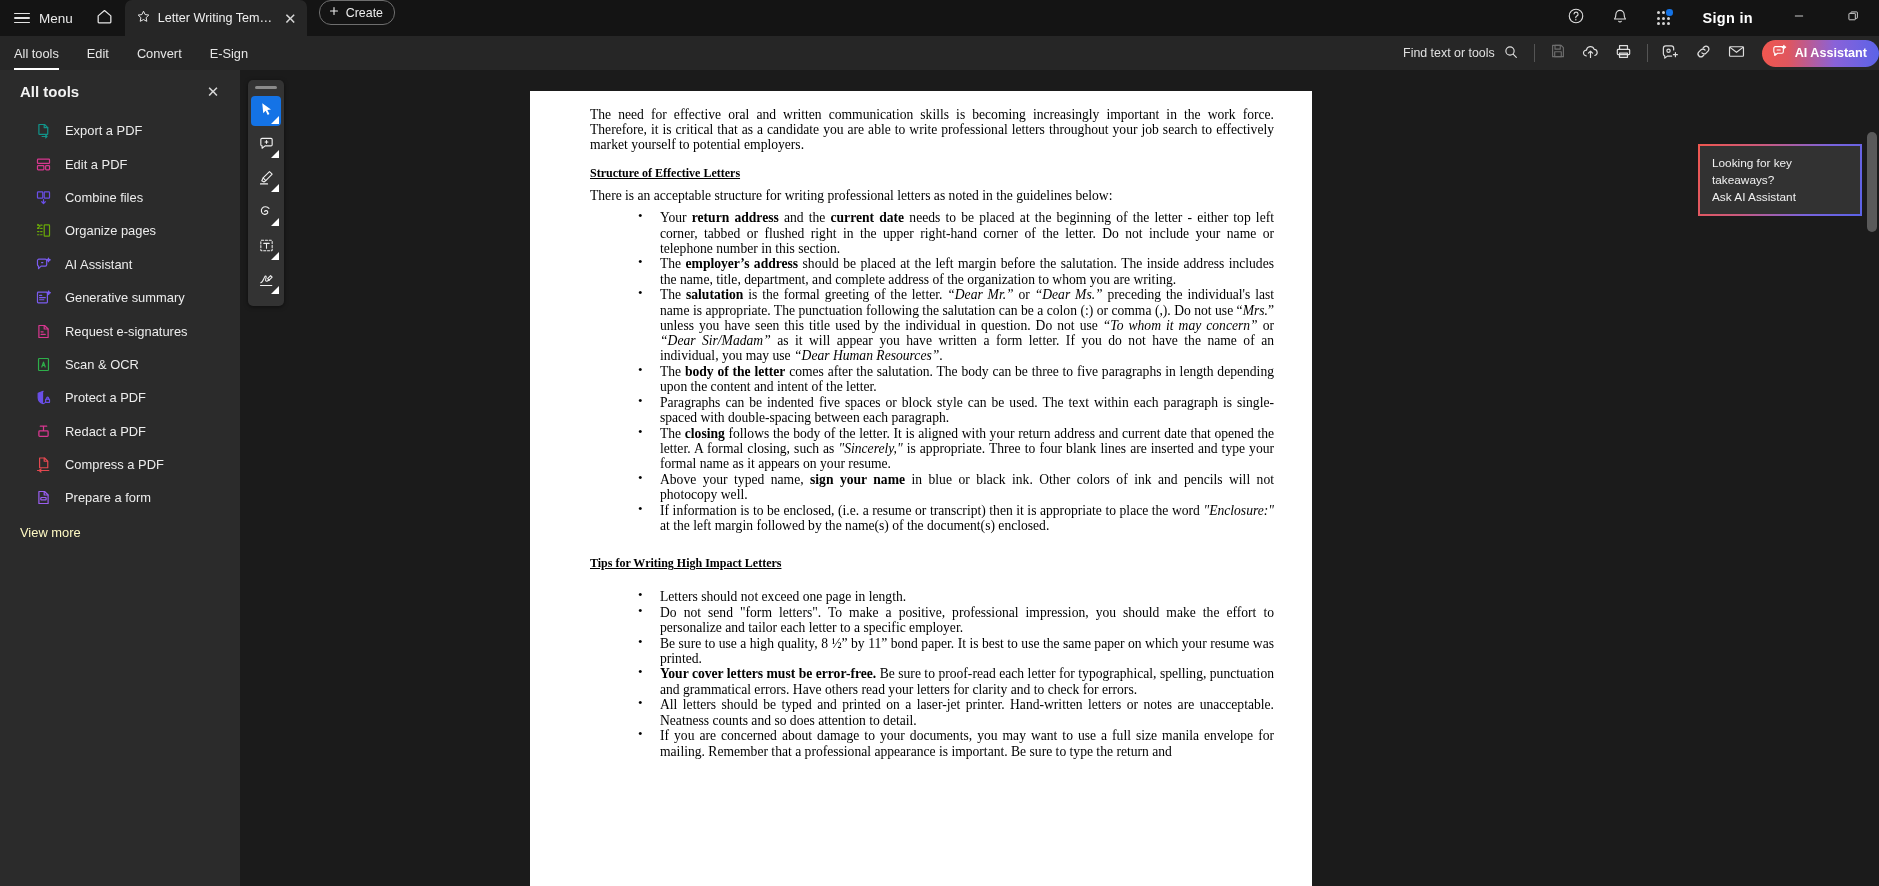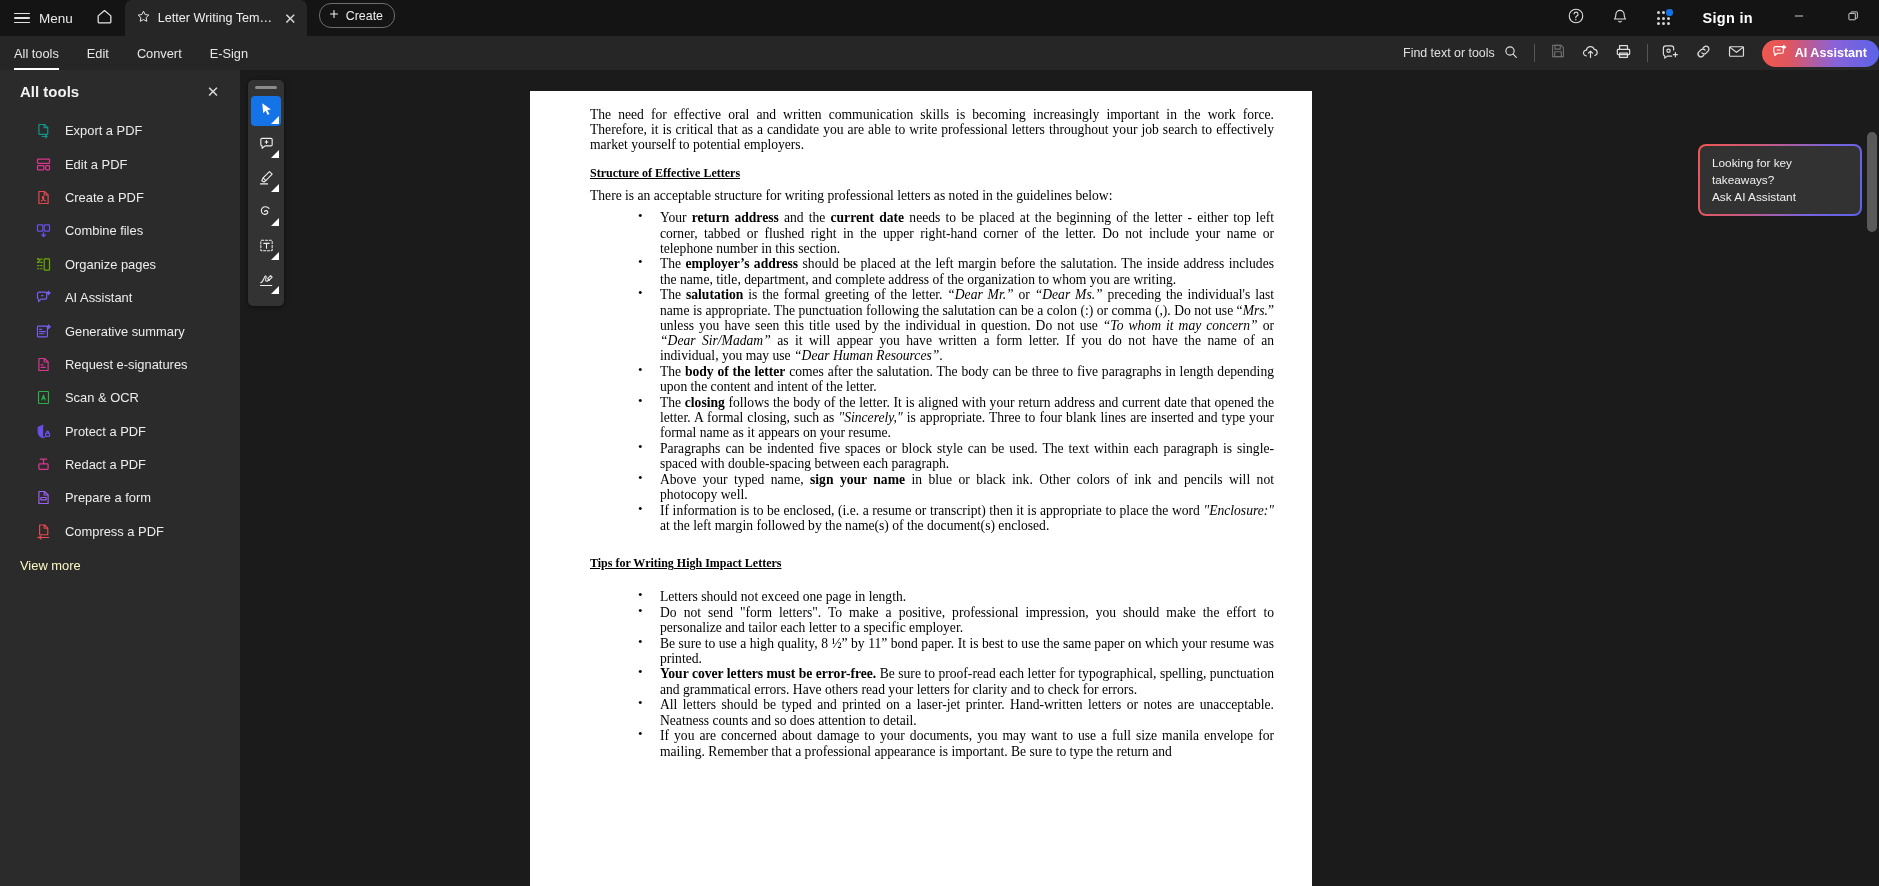--- a/index.html
+++ b/index.html
@@ -10,21 +10,21 @@
     overflow: hidden;
   }
   body { position: relative; }
 
   
   #titlebar {
     position: absolute; top: 0; left: 0; width: 1879px; height: 36px;
     background: #141414;
     display: flex; align-items: flex-end;
   }
-  .tb-left { display: flex; align-items: center; height: 36px; }
+  .tb-left { display: flex; align-items: flex-start; height: 36px; }
   .hamburger-btn {
     display: flex; align-items: center; gap: 9px;
     height: 36px; padding: 0 12px 0 14px;
     color: #e8e8e8; font-size: 13.5px;
     cursor: pointer;
   }
   .hamb-lines { display: flex; flex-direction: column; gap: 3px; width: 16px; }
   .hamb-lines i { display: block; height: 1.6px; background: #e3e3e3; border-radius: 1px; }
   .home-btn {
     width: 40px; height: 36px; display: flex; align-items: center; justify-content: center;
@@ -209,21 +209,21 @@
   #vscroll .thumb {
     position: absolute; top: 62px; left: 2px; width: 10px; height: 100px;
     background: #5a5a5a; border-radius: 5px; cursor: pointer;
   }
 
   
   #ai-callout {
     position: absolute; top: 74px; right: 17px; width: 164px;
     background: #323232;
     border: 2px solid transparent;
-    border-radius: 8px;
+    border-radius: 0;
     background-image: linear-gradient(#323232,#323232), linear-gradient(110deg,#f0574f 0%,#ca5a7e 35%,#7a64dd 70%,#5b63e8 100%);
     background-origin: border-box; background-clip: padding-box, border-box;
     padding: 9px 11px 9px 12px;
     color: #f0f0f0; font-size: 11.8px; line-height: 1.42;
     z-index: 30;
   }
 </style>
 </head>
 <body>
 
@@ -440,30 +440,20 @@
       <span class="sb-ico">
         <svg width="17" height="17" viewBox="0 0 24 24" fill="none" stroke="#d83790" stroke-width="1.7" stroke-linejoin="round">
           <rect x="3.5" y="4.5" width="17" height="6" rx="1"></rect>
             <rect x="3.5" y="13.5" width="9" height="6" rx="1"></rect>
             <rect x="15" y="13.5" width="5.5" height="6" rx="1"></rect>
         </svg>
       </span>
       <span class="sb-label">Edit a PDF</span>
     </div>
 
-    <div class="sb-item">
-      <span class="sb-ico">
-        <svg width="17" height="17" viewBox="0 0 24 24" fill="none" stroke="#e34850" stroke-width="1.7" stroke-linejoin="round" stroke-linecap="round">
-          <path d="M5.5 3.5h8L18.5 8.5v12h-13z"></path>
-            <path d="M13 3.5v5h5.3"></path>
-            <path d="M9 17c2.4-1.4 3.4-3.5 3.4-5.1 0-.9-.4-1.4-1-1.4-1.3 0-1.2 2.6.7 4.6 1 1.1 2 1.6 2.9 1.6"></path>
-        </svg>
-      </span>
-      <span class="sb-label">Create a PDF</span>
-    </div>
 
     <div class="sb-item">
       <span class="sb-ico">
         <svg width="17" height="17" viewBox="0 0 24 24" fill="none" stroke="#6a4fe8" stroke-width="1.7" stroke-linejoin="round" stroke-linecap="round">
           <rect x="3.5" y="4" width="7.5" height="9" rx="1"></rect>
             <rect x="13" y="4" width="7.5" height="9" rx="1"></rect>
           <path d="M12 15v5.5M9.5 18 12 20.7 14.5 18"></path>
         </svg>
       </span>
       <span class="sb-label">Combine files</span>
@@ -540,38 +530,38 @@
         <svg width="17" height="17" viewBox="0 0 24 24" fill="none" stroke="#d83790" stroke-width="1.8" stroke-linejoin="round" stroke-linecap="round">
           <path d="M7.5 4.5h9M12 4.5v6"></path>
           <rect x="5.5" y="11" width="13" height="8" rx="1.2"></rect>
         </svg>
       </span>
       <span class="sb-label">Redact a PDF</span>
     </div>
 
     <div class="sb-item">
       <span class="sb-ico">
+        <svg width="17" height="17" viewBox="0 0 24 24" fill="none" stroke="#e34850" stroke-width="1.7" stroke-linejoin="round" stroke-linecap="round">
+          <path d="M6.5 2.8h7L18 7.4v9.2h-11.5z"></path>
+            <path d="M13 2.8v4.6h4.8"></path>
+          <path d="M3.5 20.5h16M8.5 18.3l-2.6 2.2 2.6 2.2"></path>
+        </svg>
+      </span>
+      <span class="sb-label">Compress a PDF</span>
+    </div>
+
+    <div class="sb-item">
+      <span class="sb-ico">
         <svg width="17" height="17" viewBox="0 0 24 24" fill="none" stroke="#9a5ef0" stroke-width="1.7" stroke-linejoin="round" stroke-linecap="round">
           <path d="M5.5 3.5h8L18.5 8.5v12h-13z"></path>
             <path d="M13 3.5v5h5.3"></path>
           <rect x="8.2" y="12" width="7.5" height="3.4" rx=".6"></rect>
         </svg>
       </span>
       <span class="sb-label">Prepare a form</span>
-    </div>
-
-    <div class="sb-item">
-      <span class="sb-ico">
-        <svg width="17" height="17" viewBox="0 0 24 24" fill="none" stroke="#e34850" stroke-width="1.7" stroke-linejoin="round" stroke-linecap="round">
-          <path d="M6.5 2.8h7L18 7.4v9.2h-11.5z"></path>
-            <path d="M13 2.8v4.6h4.8"></path>
-          <path d="M3.5 20.5h16M8.5 18.3l-2.6 2.2 2.6 2.2"></path>
-        </svg>
-      </span>
-      <span class="sb-label">Compress a PDF</span>
     </div>
 
   </div>
 
   <span class="view-more">View more</span>
 </div>
 
 <div id="docarea">
 
   <div id="anntools">
@@ -645,22 +635,22 @@
 
       <div class="p-head">Structure of Effective Letters</div>
 
       <p class="p-lead">There is an acceptable structure for writing professional letters as noted in the guidelines below:</p>
 
       <ul class="doc-list">
         <li>Your <b>return address</b> and the <b>current date</b> needs to be placed at the beginning of the letter - either top left corner, tabbed or flushed right in the upper right-hand corner of the letter.  Do not include your name or telephone number in this section.</li>
         <li>The <b>employer’s address</b> should be placed at the left margin before the salutation. The inside address includes the name, title, department, and complete address of the organization to whom you are writing.</li>
         <li>The <b>salutation</b> is the formal greeting of the letter.   <i>“Dear Mr.”</i> or <i>“Dear Ms.”</i> preceding the individual's last name is appropriate. The punctuation following the salutation can be a colon (:) or comma (,).  Do not use “<i>Mrs.</i>” unless you have seen this title used by the individual in question.  Do not use <i>“To whom it may concern”</i> or <i>“Dear Sir/Madam”</i> as it will appear you have written a form letter.  If you do not have the name of an individual, you may use <i>“Dear Human Resources”</i>.</li>
         <li>The <b>body of the letter</b> comes after the salutation.  The body can be three to five paragraphs in length depending upon the content and intent of the letter.</li>
+        <li>Paragraphs can be indented five spaces or block style can be used.  The text within each paragraph is single-spaced with double-spacing between each paragraph.</li>
         <li>The <b>closing</b> follows the body of the letter.  It is aligned with your return address and current date that opened the letter. A formal closing, such as <i>"Sincerely,"</i> is appropriate.  Three to four blank lines are inserted and type your formal name as it appears on your resume.</li>
-        <li>Paragraphs can be indented five spaces or block style can be used.  The text within each paragraph is single-spaced with double-spacing between each paragraph.</li>
         <li>Above your typed name, <b>sign your name</b> in blue or black ink.  Other colors of ink and pencils will not photocopy well.</li>
         <li>If information is to be enclosed, (i.e. a resume or transcript) then it is appropriate to place the word <i>"Enclosure:"</i> at the left margin followed by the name(s) of the document(s) enclosed.</li>
       </ul>
 
       <div class="p-head" style="margin-top:24px;margin-bottom:18px;">Tips for Writing High Impact Letters</div>
 
       <ul class="doc-list tips">
         <li>Letters should not exceed one page in length.</li>
         <li>Do not send "form letters".  To make a positive, professional impression, you should make the effort to personalize and tailor each letter to a specific employer.</li>
         <li>Be sure to use a high quality, 8 ½” by 11” bond paper.  It is best to use the same paper on which your resume was printed.</li>

